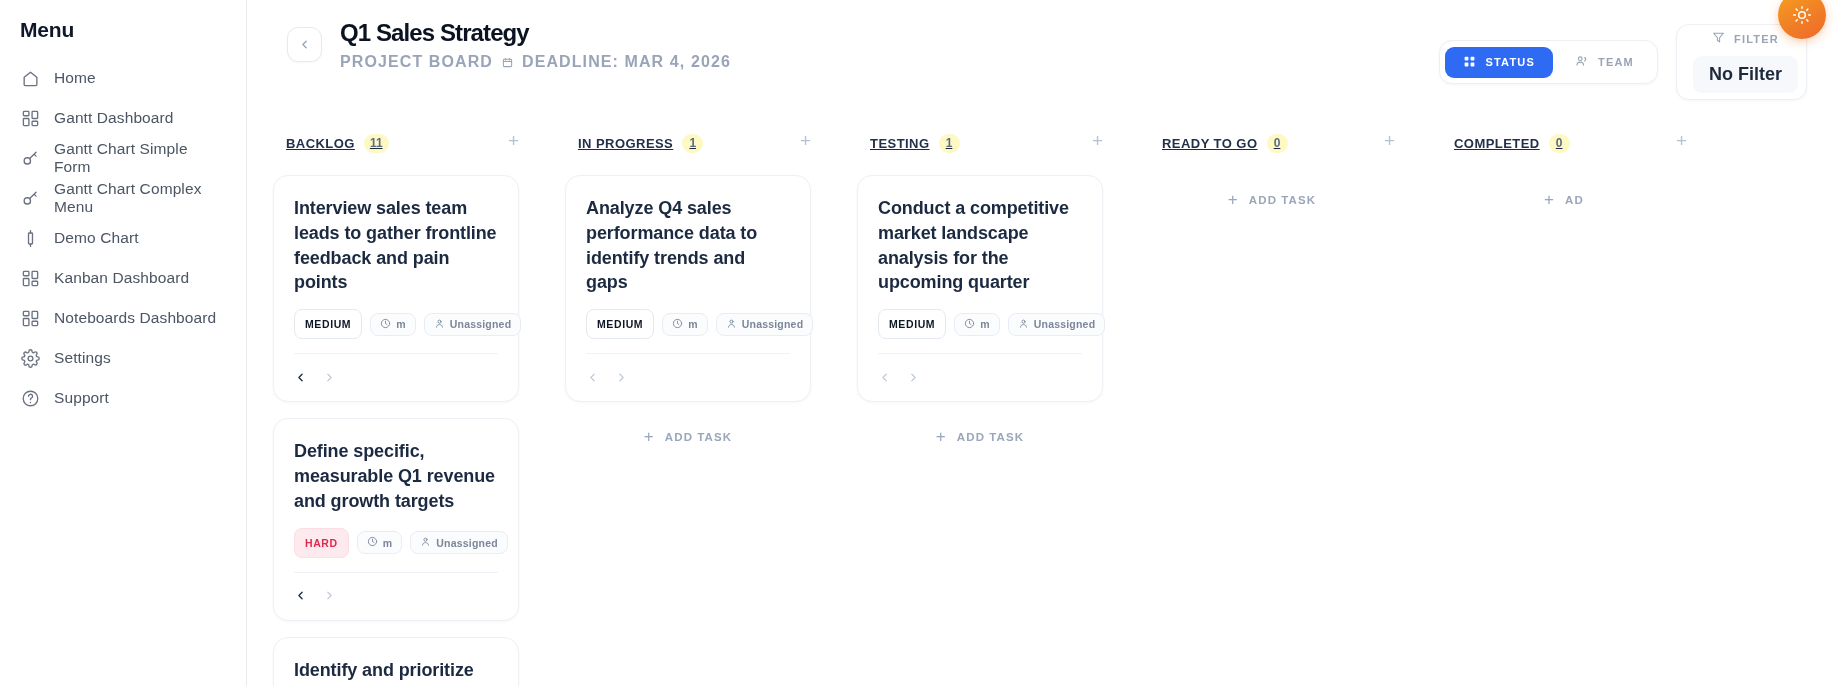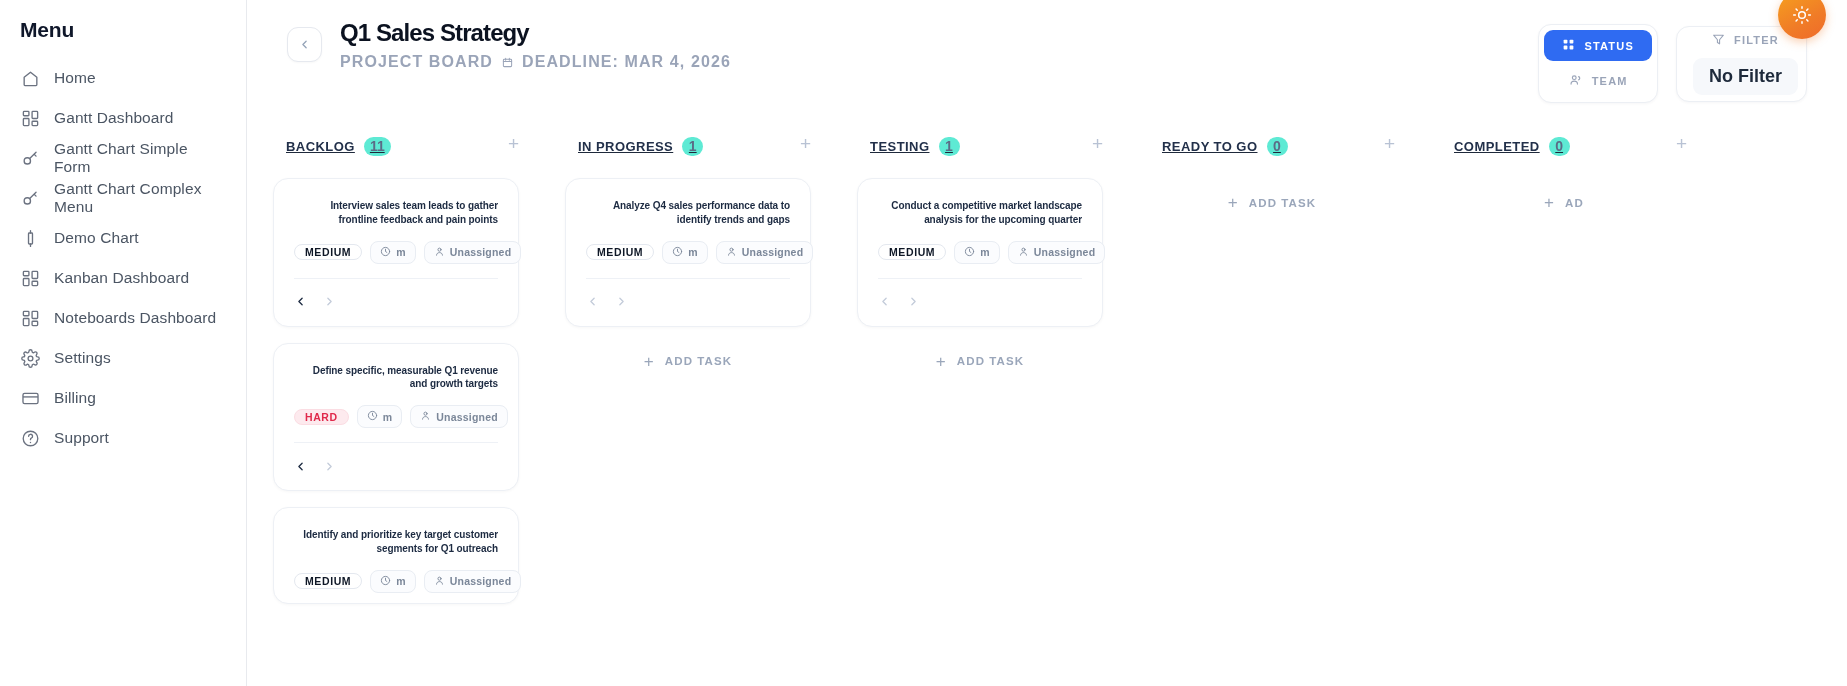--- a/index.html
+++ b/index.html
@@ -56,21 +56,21 @@
   .subline span, .subline .deadline {
     font-size: 16px; font-weight: bold; color: #9aa4b8;
     letter-spacing: 1.1px;
   }
   .cal-icon { color: #9aa4b8; display: flex; align-items: center; }
 
   .top-controls { display: flex; align-items: center; gap: 18px; margin-top: 4px; }
   .seg-group {
     display: flex; align-items: center; gap: 4px;
     background: #fff; border: 1px solid #eceff4; border-radius: 13px;
-    padding: 5px; box-shadow: 0 1px 3px rgba(16,24,40,.04); flex-direction: column;
+    padding: 5px; box-shadow: 0 1px 3px rgba(16,24,40,.04);
   }
   .seg {
     display: flex; align-items: center; gap: 9px;
     padding: 8px 18px; border-radius: 9px; cursor: pointer;
     font-size: 11px; font-weight: bold; letter-spacing: 1.2px;
     color: #9aa4b8;
   }
   .seg.active { background: #2f6bf2; color: #ffffff; }
   .filter-group {
     display: flex; align-items: center; gap: 10px;
@@ -100,53 +100,53 @@
   .column { width: 292px; flex: 0 0 292px; position: relative; }
   .col-head {
     display: flex; align-items: center; gap: 9px;
     padding: 0 0 0 33px; height: 26px; text-decoration: underline;
   }
   .col-name {
     font-size: 13px; font-weight: bold; color: #22304a; letter-spacing: 0.45px;
   }
   .col-count {
     min-width: 21px; height: 19px; padding: 0 6px; border-radius: 10px;
-    background: #5eead4; color: #5b6b86;
-    font-size: 14px; font-weight: bold;
+    background: #fef9c3; color: #5b6b86;
+    font-size: 12px; font-weight: bold;
     display: flex; align-items: center; justify-content: center;
   }
   .col-add {
     position: absolute; right: 26px; top: 1px;
     color: #b8c2d4; font-size: 19px; line-height: 1; cursor: pointer; font-weight: 300;
   }
   .col-body { padding: 19px 26px 0 20px; }
 
   .card {
     background: #fff;
     border: 1px solid #edf0f5;
     border-radius: 15px;
     padding: 20px 20px 10px 20px;
     margin-bottom: 16px;
     box-shadow: 0 1px 3px rgba(16,24,40,.035);
     cursor: pointer;
   }
   .card-title {
-    font-size: 10px; font-weight: bold; color: #1c2a41;
-    line-height: 1.38; letter-spacing: -0.1px; text-align: right;
+    font-size: 18px; font-weight: bold; color: #1c2a41;
+    line-height: 1.38; letter-spacing: -0.1px;
   }
   .chips { display: flex; align-items: center; gap: 8px; margin-top: 14px; }
   .chip {
     display: flex; align-items: center; gap: 5px;
     border: 1px solid #e9edf3; border-radius: 8px;
     padding: 4px 9px; font-size: 10.5px; color: #7b8799;
     background: #fbfcfe;
   }
   .chip.prio {
     font-weight: bold; letter-spacing: 0.6px; font-size: 10.5px;
-    padding: 1px 10px; background: #fff; color: #0e1726; border-color: #e4e8ef;
+    padding: 8px 10px; background: #fff; color: #0e1726; border-color: #e4e8ef;
   }
   .chip.prio.hard {
     background: #fdeaee; color: #e0294b; border-color: #fbdde3;
   }
   .chip-text { font-size: 10.5px; font-weight: bold; color: #7b8799; letter-spacing: .2px; }
   .card-foot {
     margin-top: 14px; border-top: 1px solid #eef1f6;
     display: flex; align-items: center; gap: 16px;
     padding-top: 9px; height: 38px;
   }
@@ -239,29 +239,20 @@
           <span class="nav-label">Noteboards Dashboard</span>
         </div>
         <div class="nav-item">
           <span class="nav-icon">
             <svg width="19" height="19" viewBox="0 0 24 24" fill="none" stroke="currentColor" stroke-width="1.7" stroke-linecap="round" stroke-linejoin="round">
               <circle cx="12" cy="12" r="3"></circle>
               <path d="M19.4 15a1.6 1.6 0 0 0 .32 1.76l.06.06a2 2 0 1 1-2.83 2.83l-.06-.06A1.6 1.6 0 0 0 15 19.4a1.6 1.6 0 0 0-1 1.47V21a2 2 0 1 1-4 0v-.09A1.6 1.6 0 0 0 9 19.4a1.6 1.6 0 0 0-1.76.32l-.06.06a2 2 0 1 1-2.83-2.83l.06-.06A1.6 1.6 0 0 0 4.6 15a1.6 1.6 0 0 0-1.47-1H3a2 2 0 1 1 0-4h.09A1.6 1.6 0 0 0 4.6 9a1.6 1.6 0 0 0-.32-1.76l-.06-.06a2 2 0 1 1 2.83-2.83l.06.06A1.6 1.6 0 0 0 9 4.6h.09A1.6 1.6 0 0 0 10 3.13V3a2 2 0 1 1 4 0v.09A1.6 1.6 0 0 0 15 4.6a1.6 1.6 0 0 0 1.76-.32l.06-.06a2 2 0 1 1 2.83 2.83l-.06.06A1.6 1.6 0 0 0 19.4 9v.09A1.6 1.6 0 0 0 20.87 10H21a2 2 0 1 1 0 4h-.09a1.6 1.6 0 0 0-1.47 1z"></path>
             </svg>
           </span>
           <span class="nav-label">Settings</span>
-        </div>
-        <div class="nav-item">
-          <span class="nav-icon">
-            <svg width="19" height="19" viewBox="0 0 24 24" fill="none" stroke="currentColor" stroke-width="1.7">
-              <rect x="2.5" y="5.5" width="19" height="13" rx="2"></rect>
-              <path d="M2.5 10h19"></path>
-            </svg>
-          </span>
-          <span class="nav-label">Billing</span>
         </div>
         <div class="nav-item">
           <span class="nav-icon">
             <svg width="19" height="19" viewBox="0 0 24 24" fill="none" stroke="currentColor" stroke-width="1.7" stroke-linecap="round">
               <circle cx="12" cy="12" r="9.2"></circle>
               <path d="M9.6 9.2a2.5 2.5 0 1 1 3.4 2.3c-.6.3-1 .9-1 1.6v.4"></path>
               <circle cx="12" cy="17" r=".9" fill="currentColor" stroke="none"></circle>
             </svg>
           </span>
           <span class="nav-label">Support</span>

